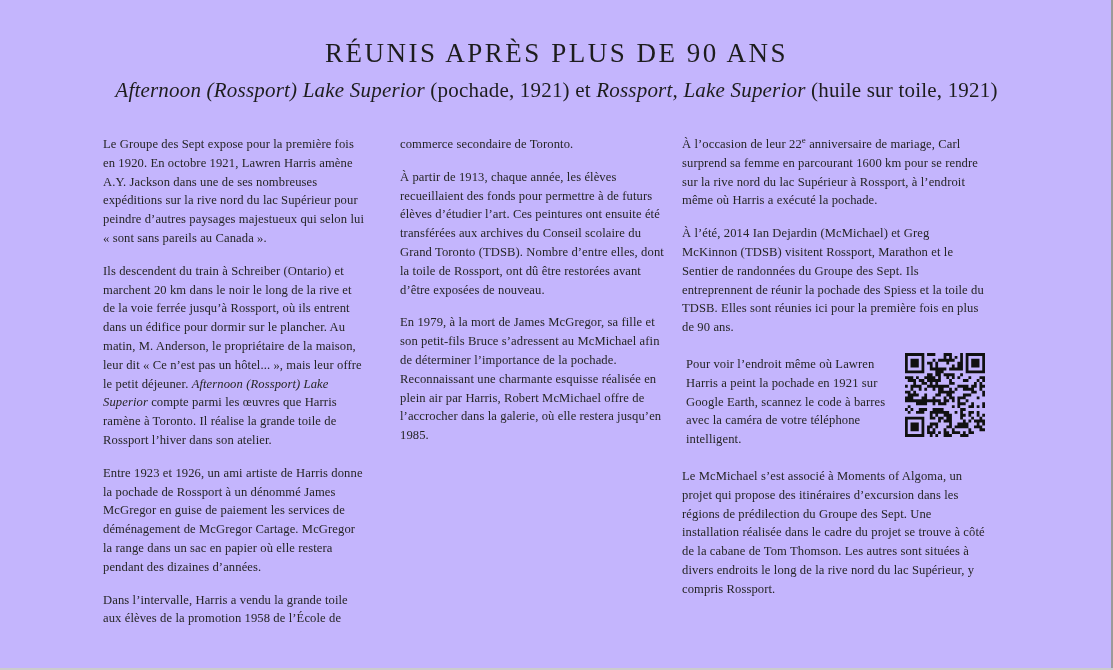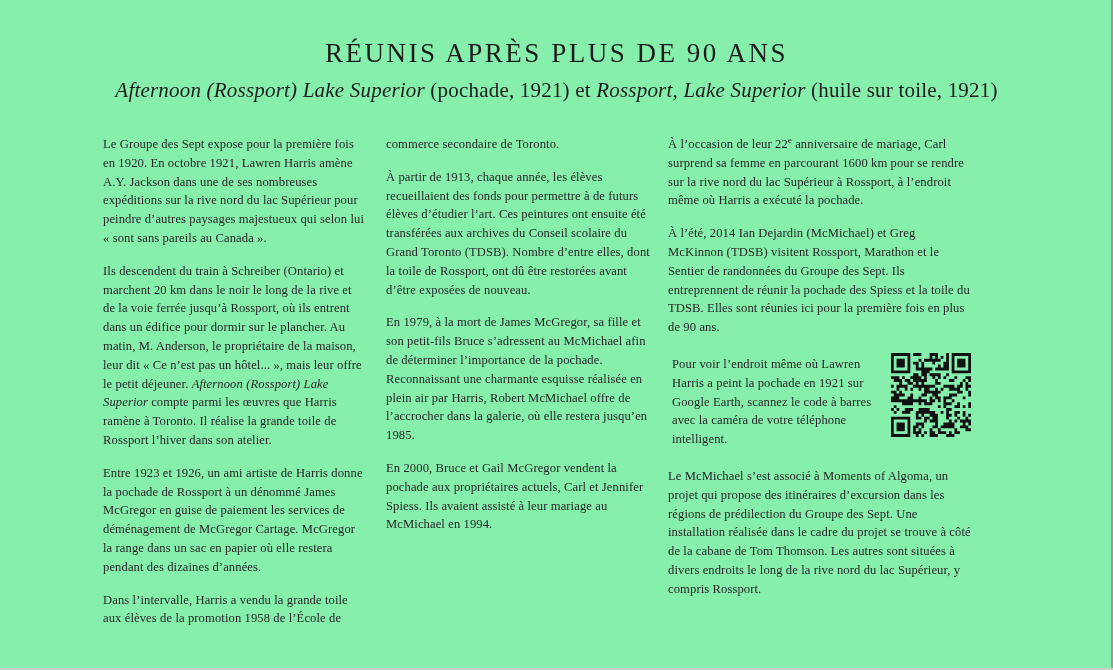--- a/index.html
+++ b/index.html
@@ -1,20 +1,20 @@
 <!DOCTYPE html>
 <html lang="fr"><head>
 <meta charset="utf-8">
 <style>
   html, body { margin: 0; padding: 0; background: #ffffff; }
   .page {
     position: relative;
     width: 1113px;
     height: 670px;
-    background: #86efac;
+    background: #c4b5fd;
     font-family: "Liberation Serif", "DejaVu Serif", serif;
     color: #262626;
     overflow: hidden;
     box-sizing: border-box;
   }
   .edge-right {
     position: absolute; top: 0; right: 0; width: 2px; height: 670px;
     background: #9a9a9a;
   }
   .edge-bottom {
@@ -38,21 +38,21 @@
   }
   .subtitle .it { font-style: italic; }
   .columns {
     display: flex;
     margin: 32px 0 0 103px;
     width: 868px;
     align-items: flex-start;
   }
   .col { flex: none; }
   .col-1 { width: 263px; }
-  .col-2 { width: 271px; margin-left: 20px; }
+  .col-2 { width: 271px; margin-left: 34px; }
   .col-3 { width: 303px; margin-left: 11px; }
   .col p {
     margin: 0 0 14px 0;
     font-size: 12.6px;
     line-height: 18.8px;
     letter-spacing: 0.1px;
     font-variant-numeric: oldstyle-nums;
   }
   .col p .it { font-style: italic; }
   .col p sup { font-size: 9px; line-height: 0; }
@@ -82,21 +82,20 @@
     <section class="col col-1">
         <p><span>Le Groupe des Sept expose pour la première fois en 1920. En octobre 1921, Lawren Harris amène A.Y. Jackson dans une de ses nombreuses expéditions sur la rive nord du lac Supérieur pour peindre d’autres paysages majestueux qui selon lui « sont sans pareils au Canada ».</span></p>
         <p><span>Ils descendent du train à Schreiber (Ontario) et marchent 20 km dans le noir le long de la rive et de la voie ferrée jusqu’à Rossport, où ils entrent dans un édifice pour dormir sur le plancher. Au matin, M. Anderson, le propriétaire de la maison, leur dit « Ce n’est pas un hôtel... », mais leur offre le petit déjeuner. </span><span class="it">Afternoon (Rossport) Lake Superior</span><span> compte parmi les œuvres que Harris ramène à Toronto. Il réalise la grande toile de Rossport l’hiver dans son atelier.</span></p>
         <p><span>Entre 1923 et 1926, un ami artiste de Harris donne la pochade de Rossport à un dénommé James McGregor en guise de paiement les services de déménagement de McGregor Cartage. McGregor la range dans un sac en papier où elle restera pendant des dizaines d’années.</span></p>
         <p><span>Dans l’intervalle, Harris a vendu la grande toile aux élèves de la promotion 1958 de l’École de</span></p>
       </section>
     <section class="col col-2">
         <p><span>commerce secondaire de Toronto.</span></p>
         <p><span>À partir de 1913, chaque année, les élèves recueillaient des fonds pour permettre à de futurs élèves d’étudier l’art. Ces peintures ont ensuite été transférées aux archives du Conseil scolaire du Grand Toronto (TDSB). Nombre d’entre elles, dont la toile de Rossport, ont dû être restorées avant d’être exposées de nouveau.</span></p>
         <p><span>En 1979, à la mort de James McGregor, sa fille et son petit-fils Bruce s’adressent au McMichael afin de déterminer l’importance de la pochade. Reconnaissant une charmante esquisse réalisée en plein air par Harris, Robert McMichael offre de l’accrocher dans la galerie, où elle restera jusqu’en 1985.</span></p>
-        <p><span>En 2000, Bruce et Gail McGregor vendent la pochade aux propriétaires actuels, Carl et Jennifer Spiess. Ils avaient assisté à leur mariage au McMichael en 1994.</span></p>
       </section>
     <section class="col col-3">
         <p><span>À l’occasion de leur 22</span><sup>e</sup><span> anniversaire de mariage, Carl surprend sa femme en parcourant 1600 km pour se rendre sur la rive nord du lac Supérieur à Rossport, à l’endroit même où Harris a exécuté la pochade.</span></p>
         <p><span>À l’été, 2014 Ian Dejardin (McMichael) et Greg McKinnon (TDSB) visitent Rossport, Marathon et le Sentier de randonnées du Groupe des Sept. Ils entreprennent de réunir la pochade des Spiess et la toile du TDSB. Elles sont réunies ici pour la première fois en plus de 90 ans.</span></p>
         <div class="qr-block">
           <p><span>Pour voir l’endroit même où Lawren Harris a peint la pochade en 1921 sur Google Earth, scannez le code à barres avec la caméra de votre téléphone intelligent.</span></p>
           <div class="qr-code">
             <svg viewBox="0 0 80 84">
               <path d="M0.00 0.00h2.76v2.90h-2.76zM2.76 0.00h2.76v2.90h-2.76zM5.52 0.00h2.76v2.90h-2.76zM8.28 0.00h2.76v2.90h-2.76zM11.03 0.00h2.76v2.90h-2.76zM13.79 0.00h2.76v2.90h-2.76zM16.55 0.00h2.76v2.90h-2.76zM22.07 0.00h2.76v2.90h-2.76zM24.83 0.00h2.76v2.90h-2.76zM27.59 0.00h2.76v2.90h-2.76zM38.62 0.00h2.76v2.90h-2.76zM41.38 0.00h2.76v2.90h-2.76zM44.14 0.00h2.76v2.90h-2.76zM55.17 0.00h2.76v2.90h-2.76zM60.69 0.00h2.76v2.90h-2.76zM63.45 0.00h2.76v2.90h-2.76zM66.21 0.00h2.76v2.90h-2.76zM68.97 0.00h2.76v2.90h-2.76zM71.72 0.00h2.76v2.90h-2.76zM74.48 0.00h2.76v2.90h-2.76zM77.24 0.00h2.76v2.90h-2.76zM0.00 2.90h2.76v2.90h-2.76zM16.55 2.90h2.76v2.90h-2.76zM38.62 2.90h2.76v2.90h-2.76zM44.14 2.90h2.76v2.90h-2.76zM49.66 2.90h2.76v2.90h-2.76zM55.17 2.90h2.76v2.90h-2.76zM60.69 2.90h2.76v2.90h-2.76zM77.24 2.90h2.76v2.90h-2.76zM0.00 5.79h2.76v2.90h-2.76zM5.52 5.79h2.76v2.90h-2.76zM8.28 5.79h2.76v2.90h-2.76zM11.03 5.79h2.76v2.90h-2.76zM16.55 5.79h2.76v2.90h-2.76zM27.59 5.79h2.76v2.90h-2.76zM33.10 5.79h2.76v2.90h-2.76zM35.86 5.79h2.76v2.90h-2.76zM38.62 5.79h2.76v2.90h-2.76zM41.38 5.79h2.76v2.90h-2.76zM44.14 5.79h2.76v2.90h-2.76zM46.90 5.79h2.76v2.90h-2.76zM55.17 5.79h2.76v2.90h-2.76zM60.69 5.79h2.76v2.90h-2.76zM66.21 5.79h2.76v2.90h-2.76zM68.97 5.79h2.76v2.90h-2.76zM71.72 5.79h2.76v2.90h-2.76zM77.24 5.79h2.76v2.90h-2.76zM0.00 8.69h2.76v2.90h-2.76zM5.52 8.69h2.76v2.90h-2.76zM8.28 8.69h2.76v2.90h-2.76zM11.03 8.69h2.76v2.90h-2.76zM16.55 8.69h2.76v2.90h-2.76zM22.07 8.69h2.76v2.90h-2.76zM24.83 8.69h2.76v2.90h-2.76zM30.34 8.69h2.76v2.90h-2.76zM41.38 8.69h2.76v2.90h-2.76zM52.41 8.69h2.76v2.90h-2.76zM55.17 8.69h2.76v2.90h-2.76zM60.69 8.69h2.76v2.90h-2.76zM66.21 8.69h2.76v2.90h-2.76zM68.97 8.69h2.76v2.90h-2.76zM71.72 8.69h2.76v2.90h-2.76zM77.24 8.69h2.76v2.90h-2.76zM0.00 11.59h2.76v2.90h-2.76zM5.52 11.59h2.76v2.90h-2.76zM8.28 11.59h2.76v2.90h-2.76zM11.03 11.59h2.76v2.90h-2.76zM16.55 11.59h2.76v2.90h-2.76zM24.83 11.59h2.76v2.90h-2.76zM30.34 11.59h2.76v2.90h-2.76zM46.90 11.59h2.76v2.90h-2.76zM52.41 11.59h2.76v2.90h-2.76zM55.17 11.59h2.76v2.90h-2.76zM60.69 11.59h2.76v2.90h-2.76zM66.21 11.59h2.76v2.90h-2.76zM68.97 11.59h2.76v2.90h-2.76zM71.72 11.59h2.76v2.90h-2.76zM77.24 11.59h2.76v2.90h-2.76zM0.00 14.48h2.76v2.90h-2.76zM16.55 14.48h2.76v2.90h-2.76zM24.83 14.48h2.76v2.90h-2.76zM27.59 14.48h2.76v2.90h-2.76zM30.34 14.48h2.76v2.90h-2.76zM33.10 14.48h2.76v2.90h-2.76zM35.86 14.48h2.76v2.90h-2.76zM38.62 14.48h2.76v2.90h-2.76zM44.14 14.48h2.76v2.90h-2.76zM46.90 14.48h2.76v2.90h-2.76zM49.66 14.48h2.76v2.90h-2.76zM52.41 14.48h2.76v2.90h-2.76zM55.17 14.48h2.76v2.90h-2.76zM60.69 14.48h2.76v2.90h-2.76zM77.24 14.48h2.76v2.90h-2.76zM0.00 17.38h2.76v2.90h-2.76zM2.76 17.38h2.76v2.90h-2.76zM5.52 17.38h2.76v2.90h-2.76zM8.28 17.38h2.76v2.90h-2.76zM11.03 17.38h2.76v2.90h-2.76zM13.79 17.38h2.76v2.90h-2.76zM16.55 17.38h2.76v2.90h-2.76zM30.34 17.38h2.76v2.90h-2.76zM33.10 17.38h2.76v2.90h-2.76zM35.86 17.38h2.76v2.90h-2.76zM60.69 17.38h2.76v2.90h-2.76zM63.45 17.38h2.76v2.90h-2.76zM66.21 17.38h2.76v2.90h-2.76zM68.97 17.38h2.76v2.90h-2.76zM71.72 17.38h2.76v2.90h-2.76zM74.48 17.38h2.76v2.90h-2.76zM77.24 17.38h2.76v2.90h-2.76zM22.07 20.28h2.76v2.90h-2.76zM24.83 20.28h2.76v2.90h-2.76zM30.34 20.28h2.76v2.90h-2.76zM33.10 20.28h2.76v2.90h-2.76zM38.62 20.28h2.76v2.90h-2.76zM41.38 20.28h2.76v2.90h-2.76zM44.14 20.28h2.76v2.90h-2.76zM46.90 20.28h2.76v2.90h-2.76zM55.17 20.28h2.76v2.90h-2.76zM0.00 23.17h2.76v2.90h-2.76zM2.76 23.17h2.76v2.90h-2.76zM5.52 23.17h2.76v2.90h-2.76zM11.03 23.17h2.76v2.90h-2.76zM19.31 23.17h2.76v2.90h-2.76zM22.07 23.17h2.76v2.90h-2.76zM24.83 23.17h2.76v2.90h-2.76zM27.59 23.17h2.76v2.90h-2.76zM33.10 23.17h2.76v2.90h-2.76zM41.38 23.17h2.76v2.90h-2.76zM46.90 23.17h2.76v2.90h-2.76zM52.41 23.17h2.76v2.90h-2.76zM63.45 23.17h2.76v2.90h-2.76zM74.48 23.17h2.76v2.90h-2.76zM77.24 23.17h2.76v2.90h-2.76zM2.76 26.07h2.76v2.90h-2.76zM5.52 26.07h2.76v2.90h-2.76zM8.28 26.07h2.76v2.90h-2.76zM13.79 26.07h2.76v2.90h-2.76zM16.55 26.07h2.76v2.90h-2.76zM22.07 26.07h2.76v2.90h-2.76zM24.83 26.07h2.76v2.90h-2.76zM27.59 26.07h2.76v2.90h-2.76zM30.34 26.07h2.76v2.90h-2.76zM33.10 26.07h2.76v2.90h-2.76zM44.14 26.07h2.76v2.90h-2.76zM57.93 26.07h2.76v2.90h-2.76zM60.69 26.07h2.76v2.90h-2.76zM71.72 26.07h2.76v2.90h-2.76zM77.24 26.07h2.76v2.90h-2.76zM8.28 28.97h2.76v2.90h-2.76zM16.55 28.97h2.76v2.90h-2.76zM19.31 28.97h2.76v2.90h-2.76zM24.83 28.97h2.76v2.90h-2.76zM30.34 28.97h2.76v2.90h-2.76zM44.14 28.97h2.76v2.90h-2.76zM46.90 28.97h2.76v2.90h-2.76zM68.97 28.97h2.76v2.90h-2.76zM74.48 28.97h2.76v2.90h-2.76zM0.00 31.86h2.76v2.90h-2.76zM5.52 31.86h2.76v2.90h-2.76zM8.28 31.86h2.76v2.90h-2.76zM11.03 31.86h2.76v2.90h-2.76zM13.79 31.86h2.76v2.90h-2.76zM22.07 31.86h2.76v2.90h-2.76zM24.83 31.86h2.76v2.90h-2.76zM27.59 31.86h2.76v2.90h-2.76zM30.34 31.86h2.76v2.90h-2.76zM33.10 31.86h2.76v2.90h-2.76zM35.86 31.86h2.76v2.90h-2.76zM38.62 31.86h2.76v2.90h-2.76zM41.38 31.86h2.76v2.90h-2.76zM52.41 31.86h2.76v2.90h-2.76zM55.17 31.86h2.76v2.90h-2.76zM57.93 31.86h2.76v2.90h-2.76zM60.69 31.86h2.76v2.90h-2.76zM66.21 31.86h2.76v2.90h-2.76zM68.97 31.86h2.76v2.90h-2.76zM74.48 31.86h2.76v2.90h-2.76zM77.24 31.86h2.76v2.90h-2.76zM5.52 34.76h2.76v2.90h-2.76zM13.79 34.76h2.76v2.90h-2.76zM19.31 34.76h2.76v2.90h-2.76zM27.59 34.76h2.76v2.90h-2.76zM33.10 34.76h2.76v2.90h-2.76zM35.86 34.76h2.76v2.90h-2.76zM44.14 34.76h2.76v2.90h-2.76zM49.66 34.76h2.76v2.90h-2.76zM57.93 34.76h2.76v2.90h-2.76zM60.69 34.76h2.76v2.90h-2.76zM63.45 34.76h2.76v2.90h-2.76zM66.21 34.76h2.76v2.90h-2.76zM74.48 34.76h2.76v2.90h-2.76zM0.00 37.66h2.76v2.90h-2.76zM2.76 37.66h2.76v2.90h-2.76zM8.28 37.66h2.76v2.90h-2.76zM33.10 37.66h2.76v2.90h-2.76zM35.86 37.66h2.76v2.90h-2.76zM38.62 37.66h2.76v2.90h-2.76zM41.38 37.66h2.76v2.90h-2.76zM44.14 37.66h2.76v2.90h-2.76zM46.90 37.66h2.76v2.90h-2.76zM66.21 37.66h2.76v2.90h-2.76zM68.97 37.66h2.76v2.90h-2.76zM77.24 37.66h2.76v2.90h-2.76zM2.76 40.55h2.76v2.90h-2.76zM5.52 40.55h2.76v2.90h-2.76zM8.28 40.55h2.76v2.90h-2.76zM11.03 40.55h2.76v2.90h-2.76zM19.31 40.55h2.76v2.90h-2.76zM30.34 40.55h2.76v2.90h-2.76zM33.10 40.55h2.76v2.90h-2.76zM41.38 40.55h2.76v2.90h-2.76zM44.14 40.55h2.76v2.90h-2.76zM57.93 40.55h2.76v2.90h-2.76zM60.69 40.55h2.76v2.90h-2.76zM63.45 40.55h2.76v2.90h-2.76zM77.24 40.55h2.76v2.90h-2.76zM0.00 43.45h2.76v2.90h-2.76zM2.76 43.45h2.76v2.90h-2.76zM5.52 43.45h2.76v2.90h-2.76zM16.55 43.45h2.76v2.90h-2.76zM19.31 43.45h2.76v2.90h-2.76zM27.59 43.45h2.76v2.90h-2.76zM38.62 43.45h2.76v2.90h-2.76zM44.14 43.45h2.76v2.90h-2.76zM46.90 43.45h2.76v2.90h-2.76zM52.41 43.45h2.76v2.90h-2.76zM55.17 43.45h2.76v2.90h-2.76zM57.93 43.45h2.76v2.90h-2.76zM71.72 43.45h2.76v2.90h-2.76zM0.00 46.34h2.76v2.90h-2.76zM2.76 46.34h2.76v2.90h-2.76zM5.52 46.34h2.76v2.90h-2.76zM8.28 46.34h2.76v2.90h-2.76zM11.03 46.34h2.76v2.90h-2.76zM13.79 46.34h2.76v2.90h-2.76zM16.55 46.34h2.76v2.90h-2.76zM19.31 46.34h2.76v2.90h-2.76zM22.07 46.34h2.76v2.90h-2.76zM24.83 46.34h2.76v2.90h-2.76zM27.59 46.34h2.76v2.90h-2.76zM30.34 46.34h2.76v2.90h-2.76zM33.10 46.34h2.76v2.90h-2.76zM38.62 46.34h2.76v2.90h-2.76zM41.38 46.34h2.76v2.90h-2.76zM46.90 46.34h2.76v2.90h-2.76zM52.41 46.34h2.76v2.90h-2.76zM60.69 46.34h2.76v2.90h-2.76zM11.03 49.24h2.76v2.90h-2.76zM13.79 49.24h2.76v2.90h-2.76zM16.55 49.24h2.76v2.90h-2.76zM19.31 49.24h2.76v2.90h-2.76zM27.59 49.24h2.76v2.90h-2.76zM33.10 49.24h2.76v2.90h-2.76zM35.86 49.24h2.76v2.90h-2.76zM38.62 49.24h2.76v2.90h-2.76zM52.41 49.24h2.76v2.90h-2.76zM55.17 49.24h2.76v2.90h-2.76zM57.93 49.24h2.76v2.90h-2.76zM66.21 49.24h2.76v2.90h-2.76zM77.24 49.24h2.76v2.90h-2.76zM2.76 52.14h2.76v2.90h-2.76zM46.90 52.14h2.76v2.90h-2.76zM52.41 52.14h2.76v2.90h-2.76zM63.45 52.14h2.76v2.90h-2.76zM66.21 52.14h2.76v2.90h-2.76zM71.72 52.14h2.76v2.90h-2.76zM77.24 52.14h2.76v2.90h-2.76zM0.00 55.03h2.76v2.90h-2.76zM5.52 55.03h2.76v2.90h-2.76zM13.79 55.03h2.76v2.90h-2.76zM16.55 55.03h2.76v2.90h-2.76zM19.31 55.03h2.76v2.90h-2.76zM27.59 55.03h2.76v2.90h-2.76zM30.34 55.03h2.76v2.90h-2.76zM33.10 55.03h2.76v2.90h-2.76zM35.86 55.03h2.76v2.90h-2.76zM55.17 55.03h2.76v2.90h-2.76zM57.93 55.03h2.76v2.90h-2.76zM2.76 57.93h2.76v2.90h-2.76zM11.03 57.93h2.76v2.90h-2.76zM13.79 57.93h2.76v2.90h-2.76zM16.55 57.93h2.76v2.90h-2.76zM24.83 57.93h2.76v2.90h-2.76zM27.59 57.93h2.76v2.90h-2.76zM30.34 57.93h2.76v2.90h-2.76zM33.10 57.93h2.76v2.90h-2.76zM35.86 57.93h2.76v2.90h-2.76zM38.62 57.93h2.76v2.90h-2.76zM41.38 57.93h2.76v2.90h-2.76zM49.66 57.93h2.76v2.90h-2.76zM55.17 57.93h2.76v2.90h-2.76zM63.45 57.93h2.76v2.90h-2.76zM66.21 57.93h2.76v2.90h-2.76zM71.72 57.93h2.76v2.90h-2.76zM24.83 60.83h2.76v2.90h-2.76zM30.34 60.83h2.76v2.90h-2.76zM38.62 60.83h2.76v2.90h-2.76zM41.38 60.83h2.76v2.90h-2.76zM44.14 60.83h2.76v2.90h-2.76zM55.17 60.83h2.76v2.90h-2.76zM57.93 60.83h2.76v2.90h-2.76zM63.45 60.83h2.76v2.90h-2.76zM71.72 60.83h2.76v2.90h-2.76zM77.24 60.83h2.76v2.90h-2.76zM0.00 63.72h2.76v2.90h-2.76zM2.76 63.72h2.76v2.90h-2.76zM5.52 63.72h2.76v2.90h-2.76zM8.28 63.72h2.76v2.90h-2.76zM11.03 63.72h2.76v2.90h-2.76zM13.79 63.72h2.76v2.90h-2.76zM16.55 63.72h2.76v2.90h-2.76zM24.83 63.72h2.76v2.90h-2.76zM27.59 63.72h2.76v2.90h-2.76zM33.10 63.72h2.76v2.90h-2.76zM35.86 63.72h2.76v2.90h-2.76zM41.38 63.72h2.76v2.90h-2.76zM44.14 63.72h2.76v2.90h-2.76zM55.17 63.72h2.76v2.90h-2.76zM66.21 63.72h2.76v2.90h-2.76zM74.48 63.72h2.76v2.90h-2.76zM0.00 66.62h2.76v2.90h-2.76zM16.55 66.62h2.76v2.90h-2.76zM33.10 66.62h2.76v2.90h-2.76zM38.62 66.62h2.76v2.90h-2.76zM41.38 66.62h2.76v2.90h-2.76zM44.14 66.62h2.76v2.90h-2.76zM57.93 66.62h2.76v2.90h-2.76zM63.45 66.62h2.76v2.90h-2.76zM68.97 66.62h2.76v2.90h-2.76zM71.72 66.62h2.76v2.90h-2.76zM74.48 66.62h2.76v2.90h-2.76zM77.24 66.62h2.76v2.90h-2.76zM0.00 69.52h2.76v2.90h-2.76zM5.52 69.52h2.76v2.90h-2.76zM8.28 69.52h2.76v2.90h-2.76zM11.03 69.52h2.76v2.90h-2.76zM16.55 69.52h2.76v2.90h-2.76zM24.83 69.52h2.76v2.90h-2.76zM27.59 69.52h2.76v2.90h-2.76zM30.34 69.52h2.76v2.90h-2.76zM44.14 69.52h2.76v2.90h-2.76zM52.41 69.52h2.76v2.90h-2.76zM55.17 69.52h2.76v2.90h-2.76zM57.93 69.52h2.76v2.90h-2.76zM60.69 69.52h2.76v2.90h-2.76zM71.72 69.52h2.76v2.90h-2.76zM77.24 69.52h2.76v2.90h-2.76zM0.00 72.41h2.76v2.90h-2.76zM5.52 72.41h2.76v2.90h-2.76zM8.28 72.41h2.76v2.90h-2.76zM11.03 72.41h2.76v2.90h-2.76zM16.55 72.41h2.76v2.90h-2.76zM22.07 72.41h2.76v2.90h-2.76zM24.83 72.41h2.76v2.90h-2.76zM30.34 72.41h2.76v2.90h-2.76zM41.38 72.41h2.76v2.90h-2.76zM44.14 72.41h2.76v2.90h-2.76zM49.66 72.41h2.76v2.90h-2.76zM52.41 72.41h2.76v2.90h-2.76zM55.17 72.41h2.76v2.90h-2.76zM57.93 72.41h2.76v2.90h-2.76zM60.69 72.41h2.76v2.90h-2.76zM68.97 72.41h2.76v2.90h-2.76zM71.72 72.41h2.76v2.90h-2.76zM74.48 72.41h2.76v2.90h-2.76zM0.00 75.31h2.76v2.90h-2.76zM5.52 75.31h2.76v2.90h-2.76zM8.28 75.31h2.76v2.90h-2.76zM11.03 75.31h2.76v2.90h-2.76zM16.55 75.31h2.76v2.90h-2.76zM22.07 75.31h2.76v2.90h-2.76zM27.59 75.31h2.76v2.90h-2.76zM38.62 75.31h2.76v2.90h-2.76zM46.90 75.31h2.76v2.90h-2.76zM63.45 75.31h2.76v2.90h-2.76zM74.48 75.31h2.76v2.90h-2.76zM77.24 75.31h2.76v2.90h-2.76zM0.00 78.21h2.76v2.90h-2.76zM16.55 78.21h2.76v2.90h-2.76zM22.07 78.21h2.76v2.90h-2.76zM24.83 78.21h2.76v2.90h-2.76zM27.59 78.21h2.76v2.90h-2.76zM33.10 78.21h2.76v2.90h-2.76zM38.62 78.21h2.76v2.90h-2.76zM41.38 78.21h2.76v2.90h-2.76zM46.90 78.21h2.76v2.90h-2.76zM49.66 78.21h2.76v2.90h-2.76zM52.41 78.21h2.76v2.90h-2.76zM57.93 78.21h2.76v2.90h-2.76zM63.45 78.21h2.76v2.90h-2.76zM66.21 78.21h2.76v2.90h-2.76zM0.00 81.10h2.76v2.90h-2.76zM2.76 81.10h2.76v2.90h-2.76zM5.52 81.10h2.76v2.90h-2.76zM8.28 81.10h2.76v2.90h-2.76zM11.03 81.10h2.76v2.90h-2.76zM13.79 81.10h2.76v2.90h-2.76zM16.55 81.10h2.76v2.90h-2.76zM24.83 81.10h2.76v2.90h-2.76zM30.34 81.10h2.76v2.90h-2.76zM38.62 81.10h2.76v2.90h-2.76zM41.38 81.10h2.76v2.90h-2.76zM44.14 81.10h2.76v2.90h-2.76zM55.17 81.10h2.76v2.90h-2.76zM57.93 81.10h2.76v2.90h-2.76zM60.69 81.10h2.76v2.90h-2.76z" fill="#111111"></path>
             </svg>

